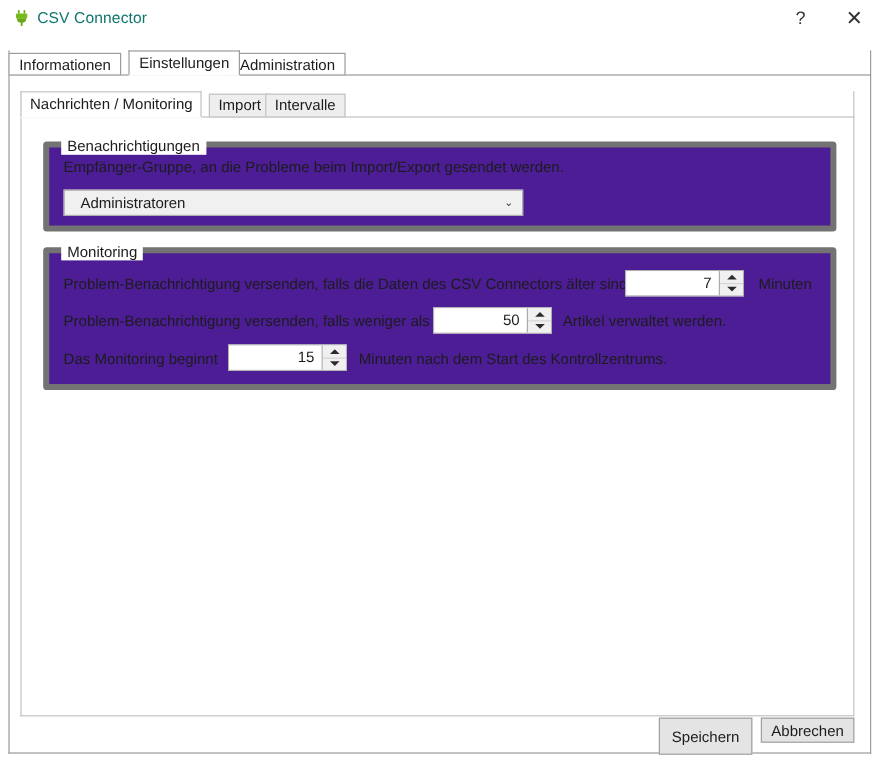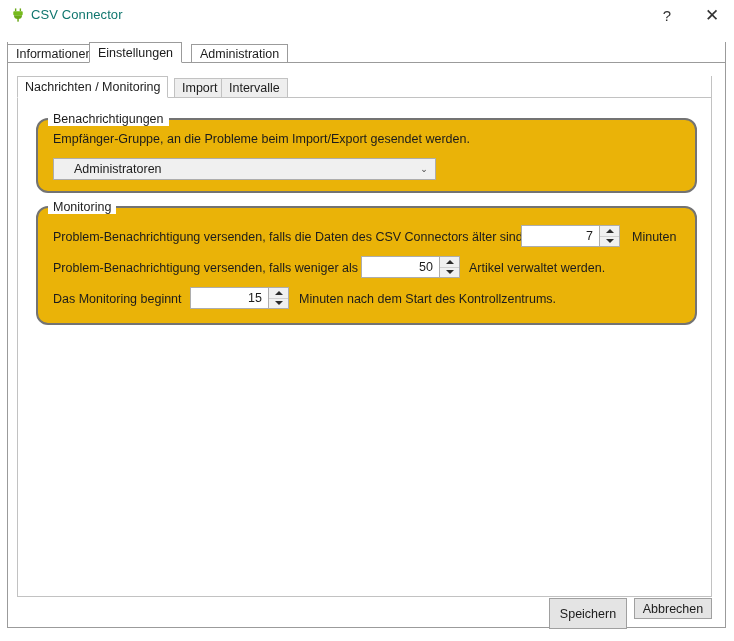--- a/index.html
+++ b/index.html
@@ -147,23 +147,23 @@
     position: absolute;
     left: 17px; top: 97px;
     width: 695px; height: 1px;
     background: #c2c2c2;
   }
 
   
   .groupbox {
     position: absolute;
     box-sizing: border-box;
-    border: 2px solid #737373;
-    border-radius: 12px;
-    background: #eab308;
+    border: 5px solid #737373;
+    border-radius: 3px;
+    background: #4c1d95;
   }
   .groupbox-title {
     position: absolute;
     top: -8px; left: 10px;
     background: #ffffff;
     padding: 0 5px;
     font-size: 12.5px;
     color: #1c1c1c;
     white-space: nowrap;
   }
@@ -181,21 +181,21 @@
     position: absolute;
     box-sizing: border-box;
     border: 1px solid #adadad;
     background: #f0f0f0;
     display: flex;
     align-items: center;
     cursor: default;
   }
   .combo-text {
     flex: 1;
-    padding-left: 20px;
+    padding-left: 13px;
     font-size: 12.5px;
     color: #1c1c1c;
     white-space: nowrap;
     overflow: hidden;
   }
   .combo-arrow {
     width: 22px;
     display: flex;
     align-items: center;
     justify-content: center;
@@ -282,21 +282,21 @@
     <button class="title-btn close">✕</button>
   </div>
 
   <div class="outer-frame"></div>
 
   <div class="outer-tab-baseline"></div>
   <div class="outer-tabstrip">
     <div class="outer-tab" style="left:0px; height:19px;">
       <span>Informationen</span>
     </div>
-    <div class="outer-tab selected" style="left:82px; height:21px;">
+    <div class="outer-tab selected" style="left:100px; height:21px;">
       <span>Einstellungen</span>
     </div>
     <div class="outer-tab" style="left:184px; height:19px;">
       <span>Administration</span>
     </div>
   </div>
 
   <div class="inner-panel"></div>
   <div class="inner-tab-baseline"></div>
   <div class="inner-tabstrip">

